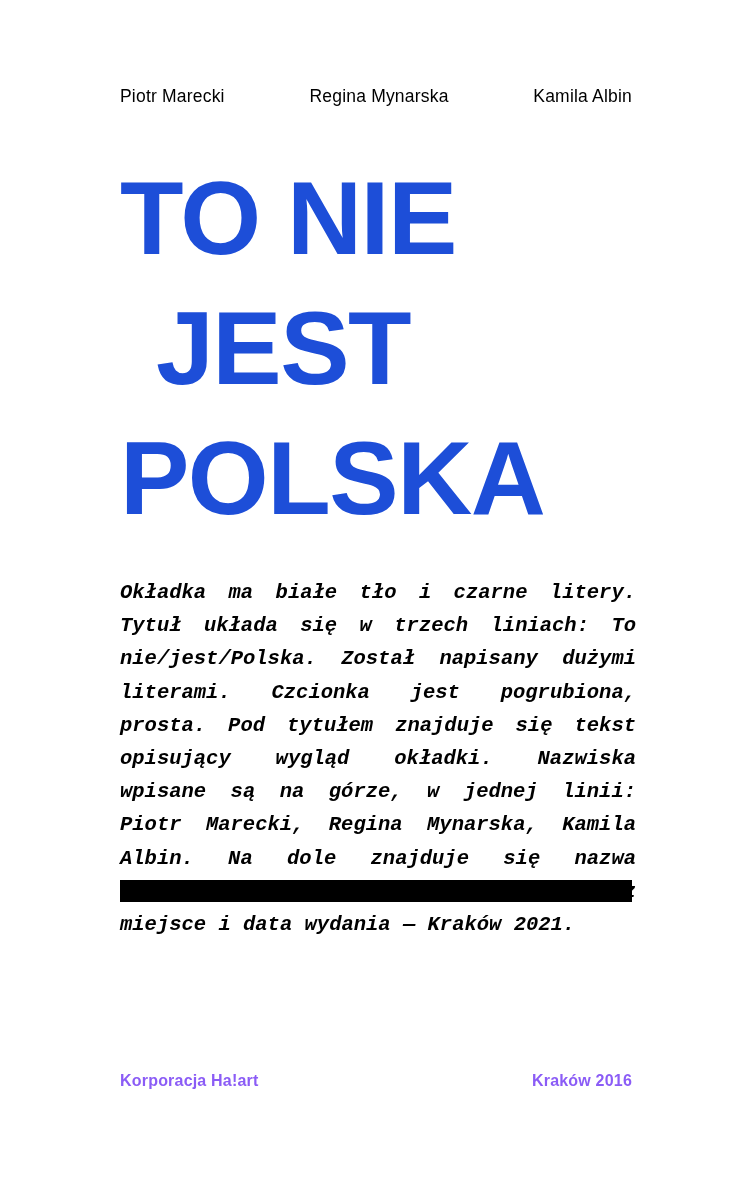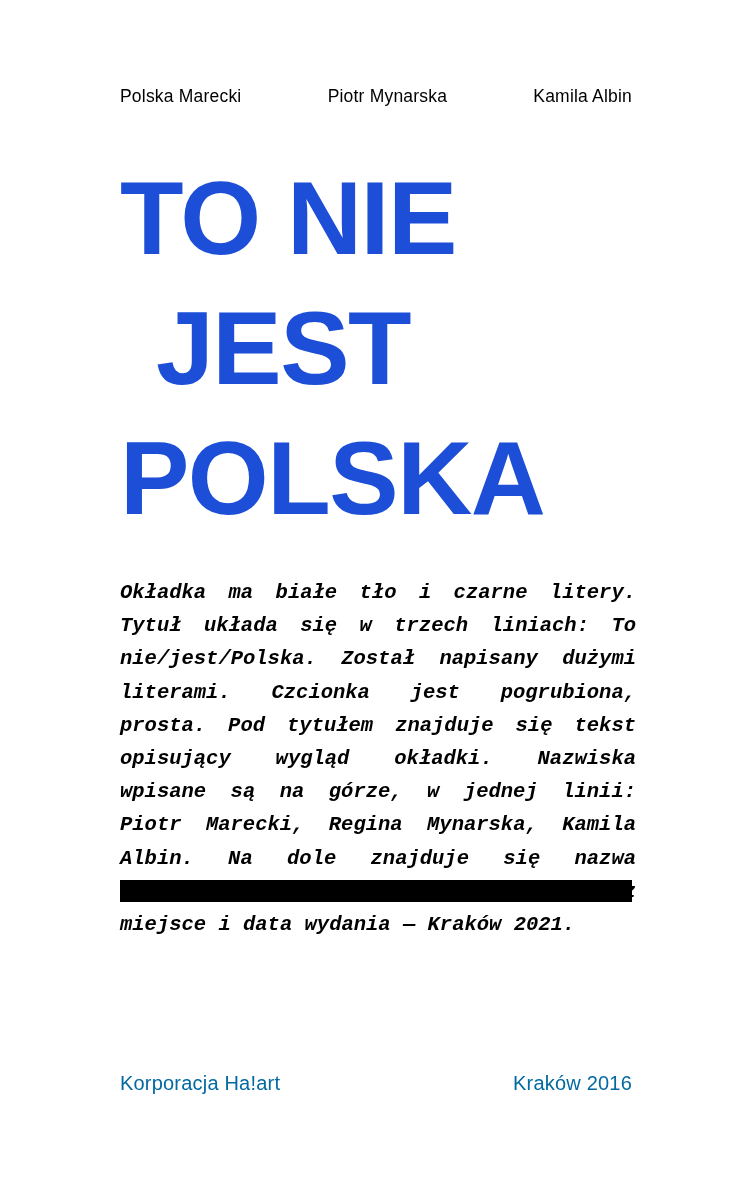--- a/index.html
+++ b/index.html
@@ -97,35 +97,35 @@
   .footer {
     position: absolute;
     top: 1072px;
     left: 120px;
     width: 512px;
     display: flex;
     justify-content: space-between;
     align-items: baseline;
   }
   .footer-item {
-    font-size: 20px;
-    font-weight: 400;
+    font-size: 16px;
+    font-weight: 700;
     letter-spacing: 0.2px;
-    color: #0369a1;
+    color: #8b5cf6;
     white-space: nowrap;
   }
 </style>
 </head>
 <body>
 
 <div class="cover">
 
   <div class="authors">
-    <span class="author">Polska Marecki</span>
-    <span class="author">Piotr Mynarska</span>
+    <span class="author">Piotr Marecki</span>
+    <span class="author">Regina Mynarska</span>
     <span class="author">Kamila Albin</span>
   </div>
 
   <div class="title">
     <div class="title-line l1">TO NIE</div>
     <div class="title-line l2">JEST</div>
     <div class="title-line l3">POLSKA</div>
   </div>
 
   <p class="description">Okładka ma białe tło i czarne litery. Tytuł układa się w trzech liniach: To nie/jest/Polska. Został napisany dużymi literami. Czcionka jest pogrubiona, prosta. Pod tytułem znajduje się tekst opisujący wygląd okładki. Nazwiska wpisane są na górze, w jednej linii: Piotr Marecki, Regina Mynarska, Kamila Albin. Na dole znajduje się nazwa wydawnictwa — Korporacja Ha!art oraz miejsce i data wydania — Kraków 2021.</p>

